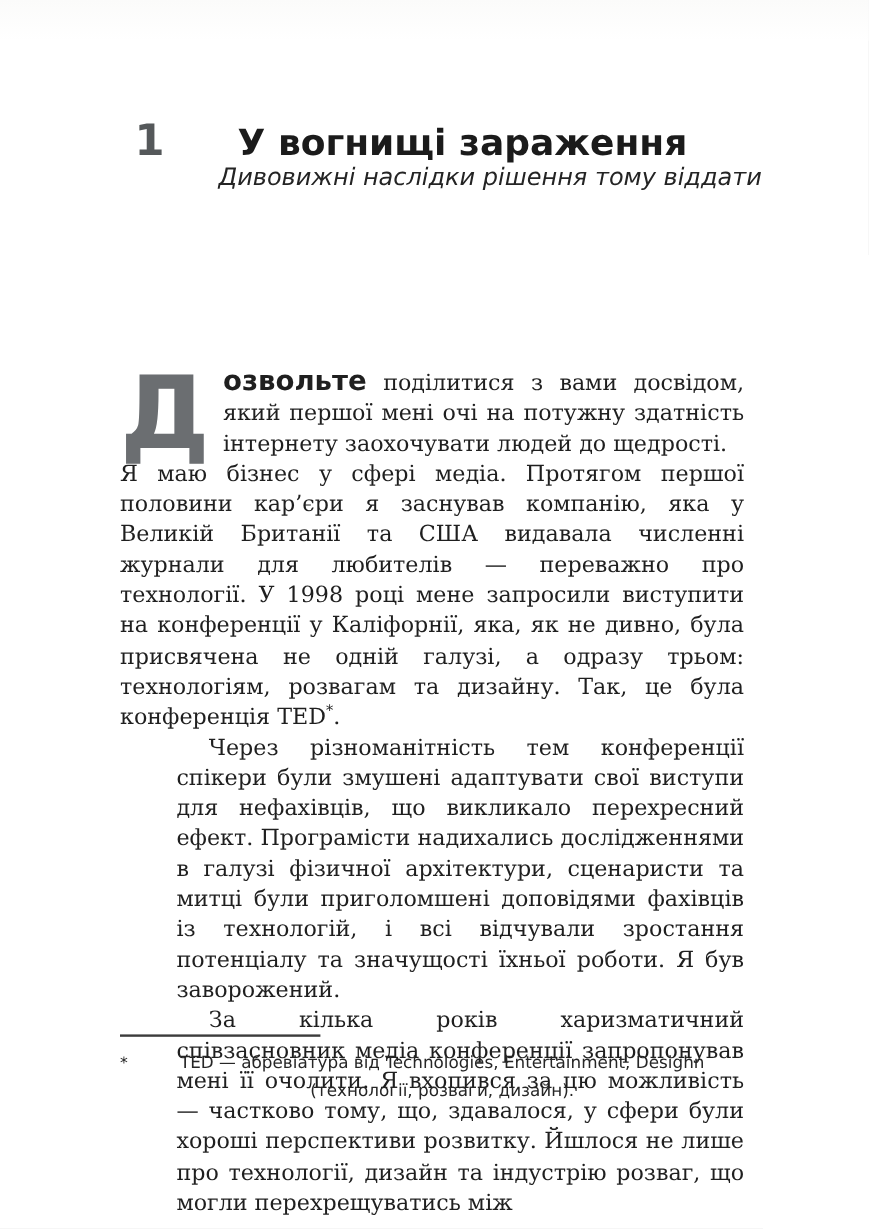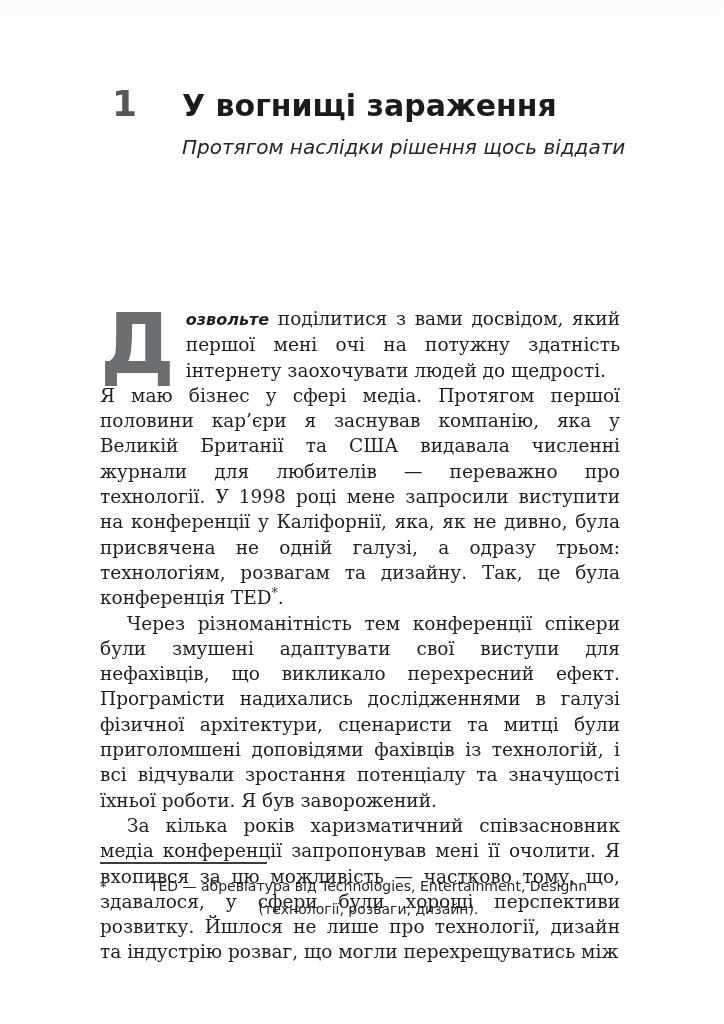--- a/index.html
+++ b/index.html
@@ -39,21 +39,21 @@
     flex: none;
     width: 70px;
     font-family: "DejaVu Sans", sans-serif;
     font-weight: bold;
     font-size: 36px;
     line-height: 40px;
     color: #55585a;
     letter-spacing: 0.5px;
   }
   .chapter-title {
-    margin: 0;
+    margin: 16px;
     font-family: "DejaVu Sans", sans-serif;
     font-weight: bold;
     font-size: 30px;
     line-height: 40px;
     color: #1b1b1b;
   }
   .chapter-subtitle {
     position: absolute;
     left: 182px;
     top: 133px;
@@ -70,37 +70,36 @@
     position: absolute;
     left: 100px;
     top: 306px;
     width: 520px;
     font-size: 18.5px;
     line-height: 25.3px;
     color: #1f1f1f;
     text-align: justify;
   }
   .para { margin: 0; }
-  .para.indent { text-indent: 27px; }
+  .para.indent { text-indent: 27px; margin-left: 47px; }
   .para-first { min-height: 76px; }
   .dropcap {
     float: left;
     font-family: "DejaVu Sans", sans-serif;
     font-weight: bold;
     font-size: 84px;
     line-height: 72px;
     height: 74px;
     color: #6b6e71;
     margin: 2px 11px 0 0;
   }
   .lead-bold {
     font-family: "DejaVu Sans", sans-serif;
     font-weight: bold;
-    font-size: 16px;
-    font-style: italic;
+    font-size: 23px;
   }
   .fn-ref {
     font-size: 12px;
     line-height: 0;
     vertical-align: super;
   }
 
   
   .footnote {
     position: absolute;
@@ -132,21 +131,21 @@
 </head>
 <body>
 
 <div class="page">
 
   <div class="chapter-row">
     <span class="chapter-number">1</span>
     <h1 class="chapter-title">У вогнищі зараження</h1>
   </div>
 
-  <div class="chapter-subtitle">Протягом наслідки рішення щось віддати</div>
+  <div class="chapter-subtitle">Дивовижні наслідки рішення тому віддати</div>
 
   <div class="body-text">
 
     <p class="para para-first">
       <span class="dropcap">Д</span><span class="lead-bold">озвольте</span><span> поділитися з вами досвідом, який першої мені очі на потужну здатність інтернету заохочувати людей до щедрості.</span>
     </p>
 
     <p class="para"><span>Я маю бізнес у сфері медіа. Протягом першої половини кар’єри я заснував компанію, яка у Великій Британії та США видавала численні журнали для любителів — переважно про технології. У 1998 році мене запросили виступити на конференції у Каліфорнії, яка, як не дивно, була присвячена не одній галузі, а одразу трьом: технологіям, розвагам та дизайну. Так, це була конференція TED</span><sup class="fn-ref">*</sup><span>.</span></p>
 
     <p class="para indent"><span>Через різноманітність тем конференції спікери були змушені адаптувати свої виступи для нефахівців, що викликало перехресний ефект. Програмісти надихались дослідженнями в галузі фізичної архітектури, сценаристи та митці були приголомшені доповідями фахівців із технологій, і всі відчували зростання потенціалу та значущості їхньої роботи. Я був заворожений.</span></p>

